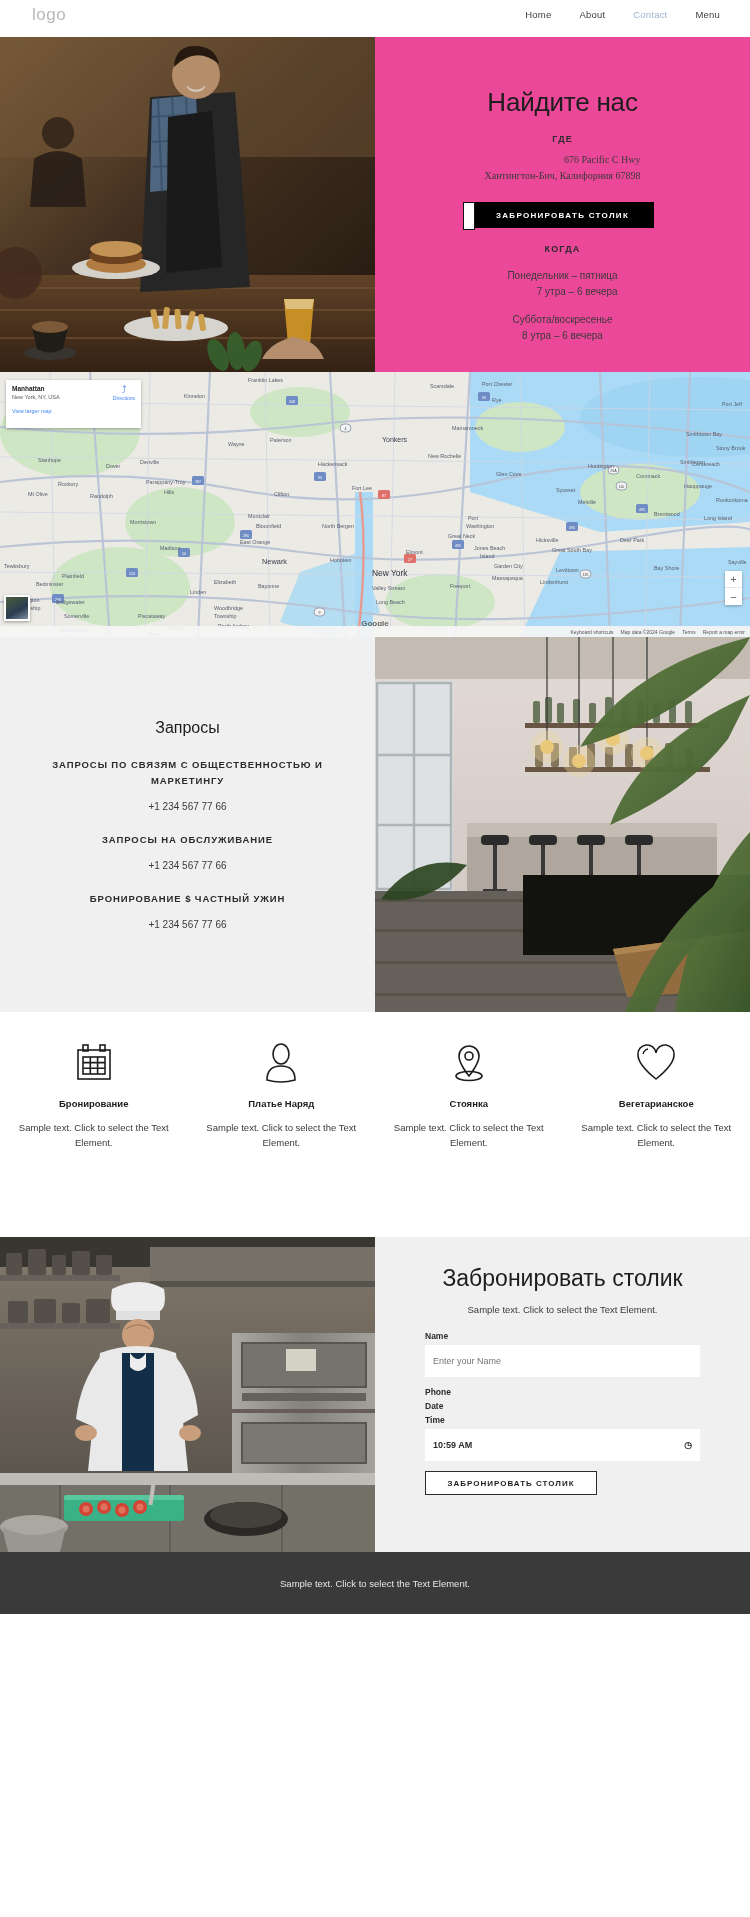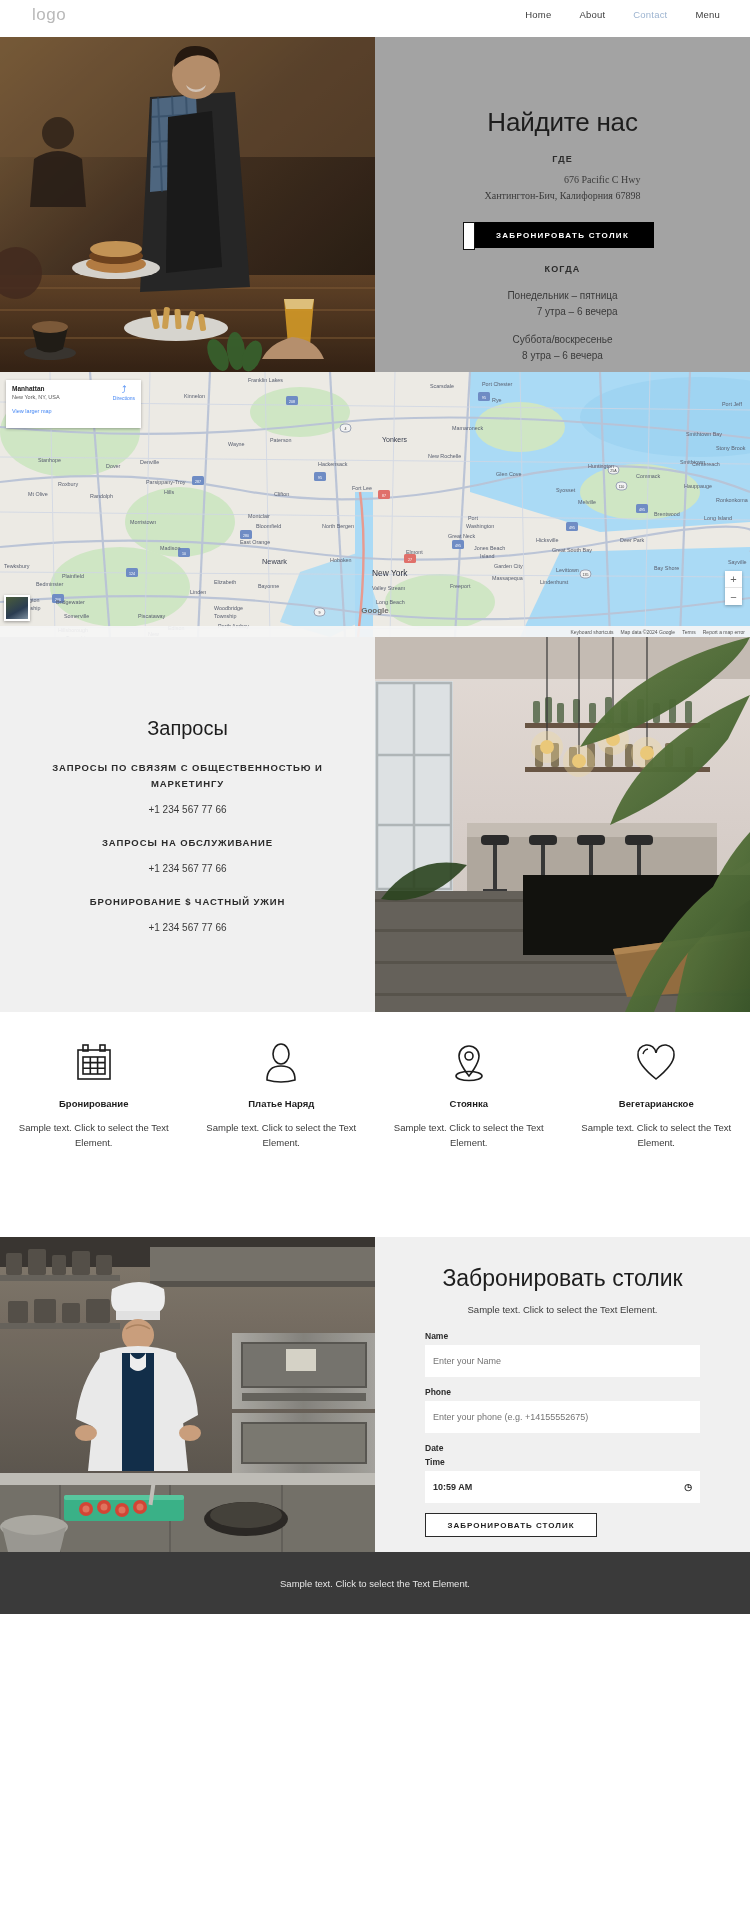--- a/index.html
+++ b/index.html
@@ -38,24 +38,24 @@
 
   
   .hero { display: flex; width: 750px; height: 335px; }
   .hero-photo {
     width: 375px; height: 335px;
     position: relative; overflow: hidden;
     background: #3a2a1d;
   }
   .hero-panel {
     width: 375px; height: 335px;
-    background: #a3a3a3;
+    background: #ec4899;
     display: flex; flex-direction: column;
     align-items: center;
-    padding-top: 70px;
+    padding-top: 50px;
   }
   .hero-title {
     font-size: 26px; font-weight: 400; color: #1d1d1d;
     letter-spacing: -0.2px;
   }
   .sec-label {
     font-size: 9px; font-weight: 700; letter-spacing: 1.1px;
     color: #2b2b2b; margin-top: 16px;
   }
   .sec-line { font-size: 10px; color: #3a3a3a; line-height: 16px; }
@@ -112,37 +112,37 @@
   .map-zoom div:first-child { border-bottom: 1px solid #e5e5e5; }
   .map-attr {
     position: absolute; left: 0; right: 0; bottom: 0;
     height: 11px; background: rgba(245,245,245,.92);
     display: flex; align-items: center; justify-content: flex-end;
     gap: 7px; padding-right: 5px;
     font-size: 5px; color: #555;
   }
   .map-gl {
     position: absolute; left: 50%; transform: translateX(-50%);
-    bottom: 22px; font-size: 8px; color: #6a6a6a; font-weight: 600;
+    bottom: 9px; font-size: 8px; color: #6a6a6a; font-weight: 600;
   }
   .map-thumb {
     position: absolute; left: 4px; bottom: 16px;
     width: 26px; height: 26px; border: 2px solid #fff;
     background: linear-gradient(150deg,#4a5d3a,#2b3d52 60%,#7d8fa0);
     box-shadow: 0 1px 3px rgba(0,0,0,.35);
   }
 
   
   .requests { display: flex; width: 750px; height: 375px; }
   .req-panel {
     width: 375px; background: #f0f0f0;
     display: flex; flex-direction: column; align-items: center;
     justify-content: center; padding: 0 26px;
   }
-  .req-title { font-size: 20px; font-weight: 400; color: #1d1d1d; }
+  .req-title { font-size: 16px; font-weight: 400; color: #1d1d1d; }
   .req-head {
     font-size: 9.5px; font-weight: 700; letter-spacing: .9px;
     text-align: center; line-height: 16px; margin-top: 20px; color: #2b2b2b;
   }
   .req-phone { font-size: 10px; color: #3a3a3a; margin-top: 12px; }
   .req-photo { width: 375px; position: relative; overflow: hidden; background: #cfcec6; }
 
   
   .features {
     display: flex; width: 750px; height: 225px;
@@ -814,21 +814,20 @@
 
   <div class="book-panel">
     <div class="book-title">Забронировать столик</div>
     <div class="book-sub">Sample text. Click to select the Text Element.</div>
 
     <div class="form">
       <div class="f-label">Name</div>
       <input class="f-input" type="text" placeholder="Enter your Name" style="">
 
       <div class="f-label">Phone</div>
-      <input class="f-input" type="text" placeholder="Enter your phone (e.g. +14155552675)" style="">
 
       <div class="f-label">Date</div>
 
       <div class="f-label">Time</div>
       <div class="f-input filled">
         <span>10:59 AM</span>
         <span class="clock">◷</span>
       </div>
 
       <button class="btn-submit">ЗАБРОНИРОВАТЬ СТОЛИК</button>

